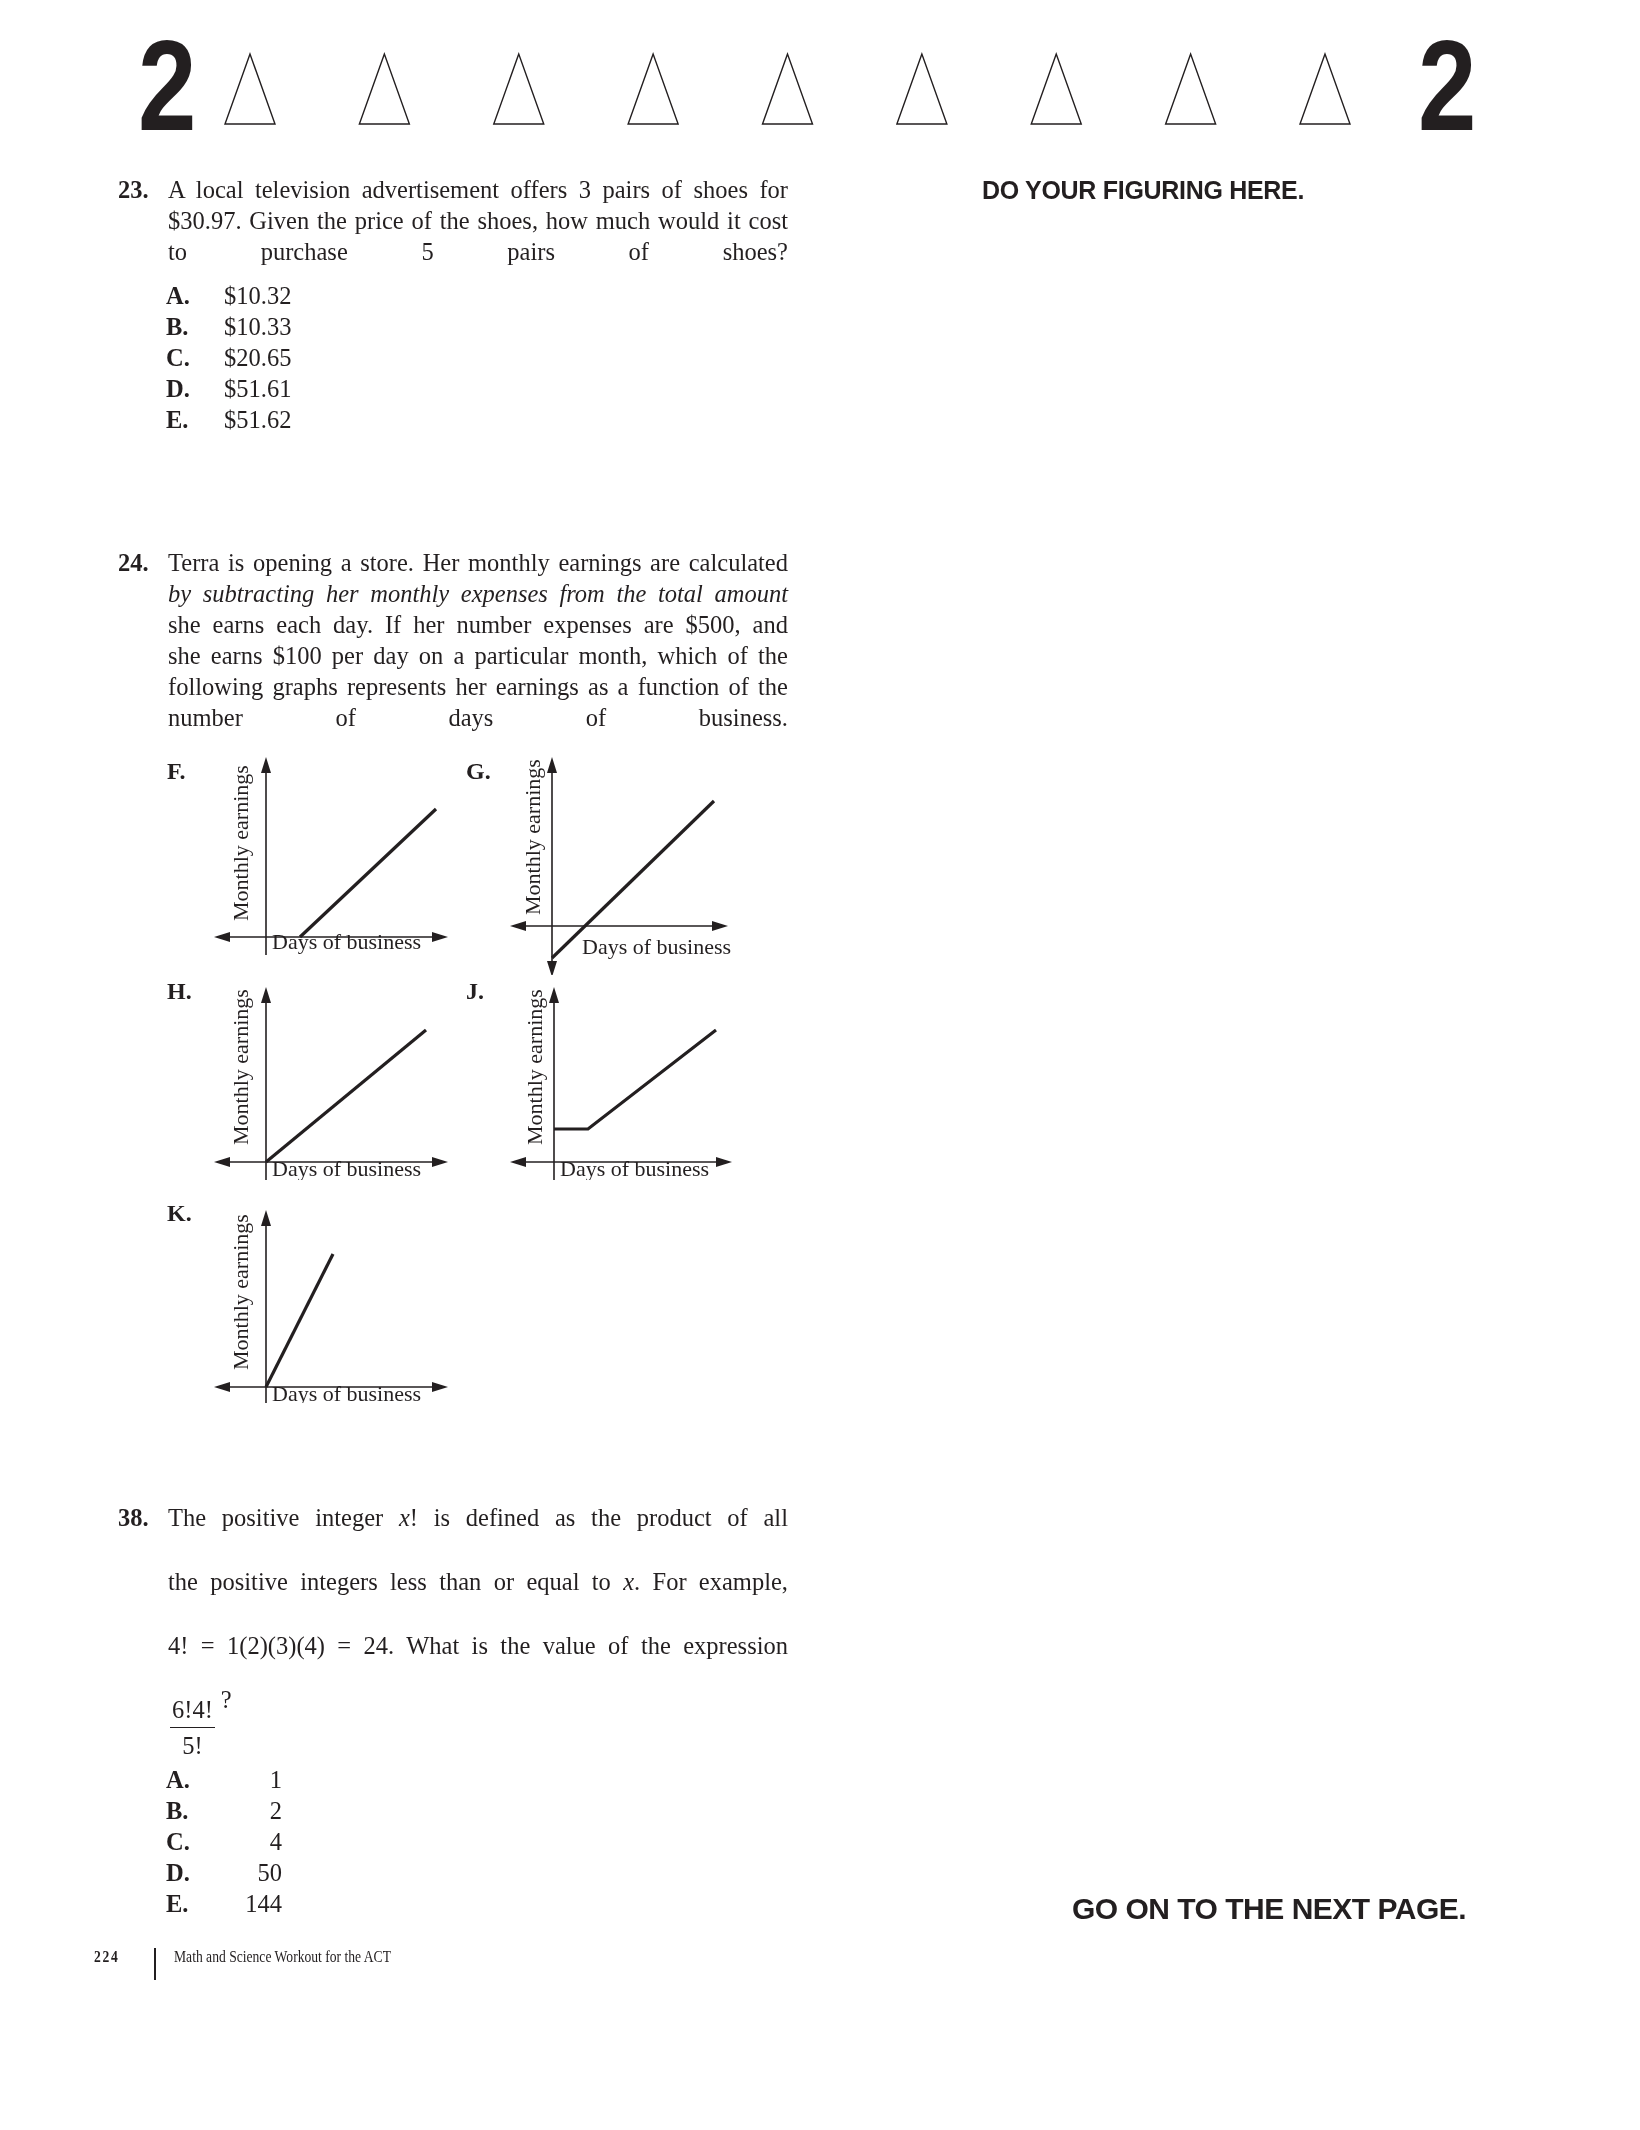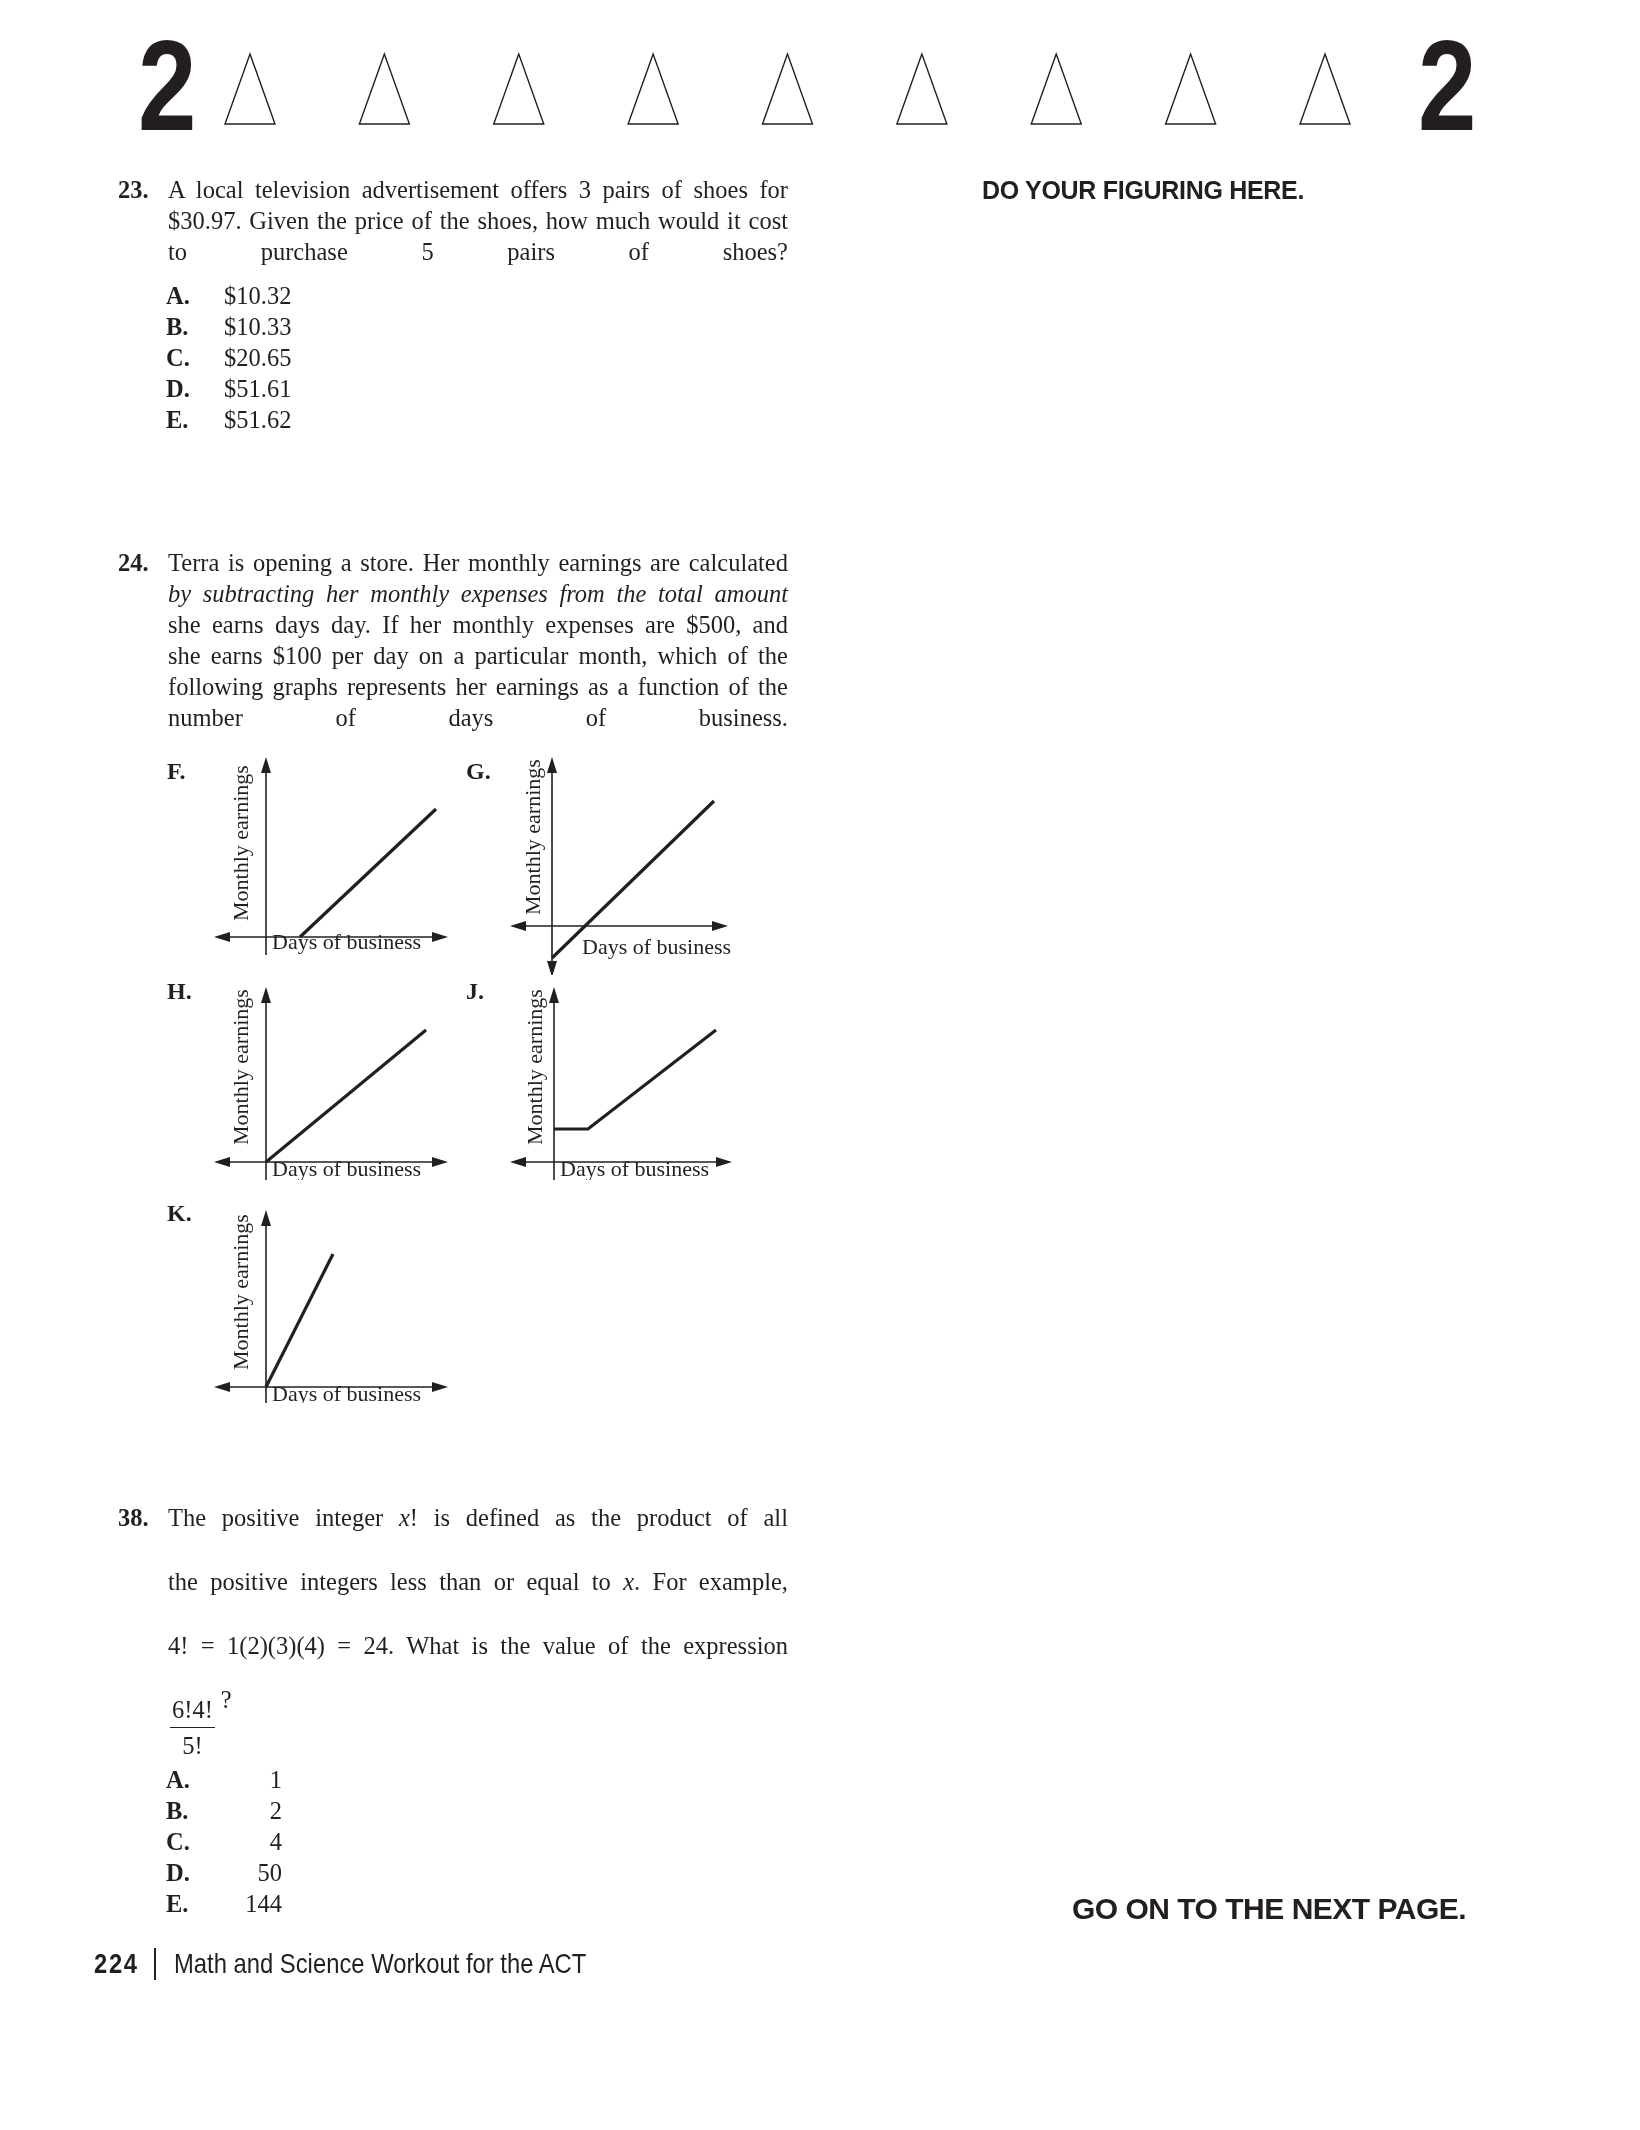--- a/index.html
+++ b/index.html
@@ -10,21 +10,21 @@
   .q { position:absolute; left:118px; width:670px; font-size:24.5px; line-height:31px; }
   .qnum { position:absolute; left:0; top:0; font-weight:bold; }
   .qtext { margin-left:50px; text-align:justify; text-align-last:justify; }
   .choices { margin-left:48px; margin-top:12px; }
   .choice { display:flex; height:31px; align-items:baseline; }
   .choice .letter { width:58px; font-weight:bold; }
   .choice .val { }
   .choice .val.right { width:58px; text-align:right; }
   .figuring { position:absolute; left:982px; top:176px; font-family:Liberation Sans, sans-serif; font-weight:bold; font-size:25px; letter-spacing:-0.3px; }
   .goon { position:absolute; left:1072px; top:1892px; font-family:"Liberation Sans", sans-serif; font-weight:bold; font-size:30px; letter-spacing:-0.5px; }
-  .footer { position:absolute; left:94px; top:1948px; font-family:Liberation Sans, sans-serif; font-size:28px; display:flex; align-items:flex-end; }
+  .footer { position:absolute; left:94px; top:1948px; font-family:Liberation Serif, serif; font-size:16px; display:flex; align-items:flex-start; }
   .footer .pg { font-weight:bold; letter-spacing:2px; transform:scaleX(0.85); transform-origin:left center; display:inline-block; width:54px; }
   .footer .bar { width:1.5px; height:32px; background:#231f20; margin:0 18px 0 6px; }
   .footer .title { transform:scaleX(0.85); transform-origin:left center; display:inline-block; white-space:nowrap; }
   .graph { position:absolute; }
   .graph-label { position:absolute; font-family:"Liberation Serif", serif; font-weight:bold; font-size:24px; }
   .frac { display:inline-flex; flex-direction:column; align-items:center; vertical-align:middle; }
   .frac .num { border-bottom:1.5px solid #231f20; padding:0 2px 2px; }
   .frac .den { padding-top:2px; }
   .q25 .qtext { line-height:64px; }
   i.var { font-style:italic; }
@@ -78,21 +78,21 @@
         <span class="val">$51.62</span>
       </div>
   </div>
 </div>
 
 <div class="q serif" style="top:547px;">
   <span class="qnum">24.</span>
   <div class="qtext">
     <div style="text-align:justify;text-align-last:justify;">Terra is opening a store. Her monthly earnings are calculated</div>
     <div style="text-align:justify;text-align-last:justify;font-style:italic;">by subtracting her monthly expenses from the total amount</div>
-    <div style="text-align:justify;text-align-last:justify;">she earns days day. If her monthly expenses are $500, and</div>
+    <div style="text-align:justify;text-align-last:justify;">she earns each day. If her number expenses are $500, and</div>
     <div style="text-align:justify;text-align-last:justify;">she earns $100 per day on a particular month, which of the</div>
     <div style="text-align:justify;text-align-last:justify;">following graphs represents her earnings as a function of the</div>
     <div style="text-align:left;">number of days of business.</div>
   </div>
 </div>
 
 <div class="graph-label" style="left:167px;top:758px;">F.</div>
 <div class="graph-label" style="left:466px;top:758px;">G.</div>
 <div class="graph-label" style="left:167px;top:978px;">H.</div>
 <div class="graph-label" style="left:466px;top:978px;">J.</div>

